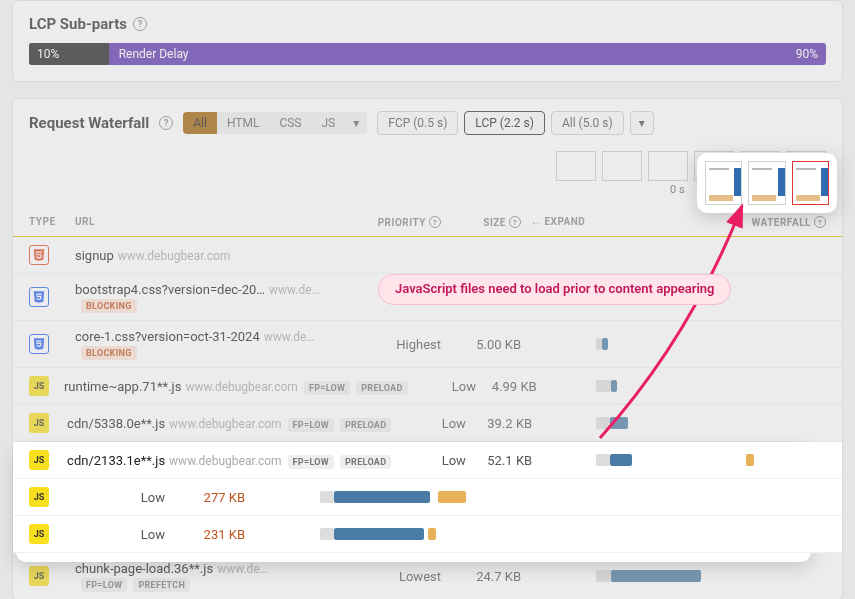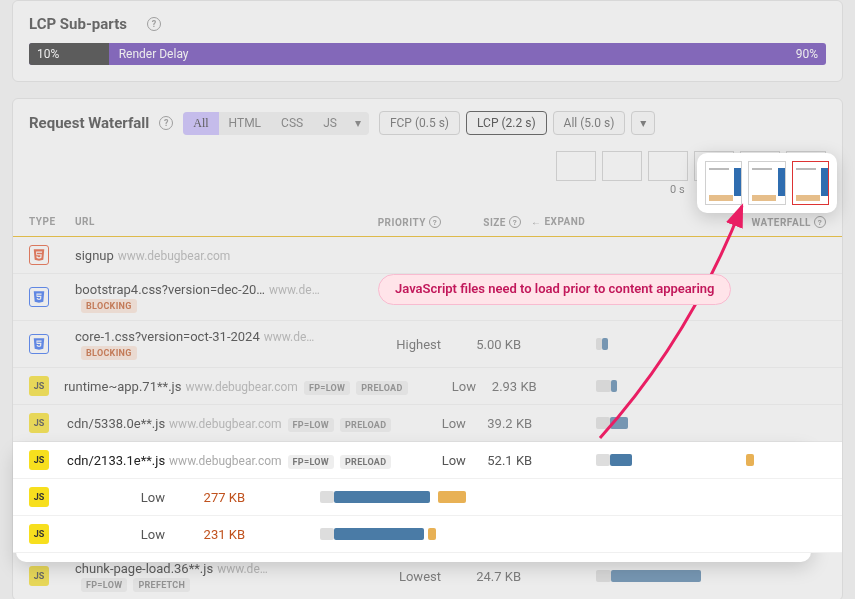--- a/index.html
+++ b/index.html
@@ -1,30 +1,30 @@
 <!DOCTYPE html>
 <html><head>
 <meta charset="utf-8">
 <style>
 * { margin: 0; padding: 0; box-sizing: border-box; }
 body { font-family: -apple-system, BlinkMacSystemFont, "Segoe UI", Roboto, sans-serif; background: #f5f5f5; width: 855px; height: 599px; position: relative; overflow: hidden; }
 .overlay { position: absolute; inset: 0; background: rgba(200,200,200,0.35); z-index: 5; pointer-events: none; }
 .card { background: #fff; border: 1px solid #e0e0e0; border-radius: 6px; margin: 0 12px 16px 12px; }
 .lcp-card { padding: 14px 16px 16px 16px; }
-.lcp-title { font-size: 15px; font-weight: 700; color: #333; display: flex; align-items: center; gap: 20px; margin-bottom: 10px; }
+.lcp-title { font-size: 15px; font-weight: 700; color: #333; display: flex; align-items: center; gap: 6px; margin-bottom: 10px; }
 .help-icon { width: 14px; height: 14px; border: 1.5px solid #888; border-radius: 50%; display: inline-flex; align-items: center; justify-content: center; font-size: 9px; color: #888; font-weight: 700; }
 .lcp-bar { display: flex; height: 22px; background: #5e35b1; border-radius: 3px; overflow: hidden; font-size: 12px; color: #fff; line-height: 22px; }
 .lcp-seg1 { background: #222; width: 10%; padding-left: 8px; }
 .lcp-seg2 { flex: 1; padding-left: 10px; display: flex; justify-content: space-between; padding-right: 8px; }
 .waterfall-card { padding: 12px 0 0 0; }
 .wf-header { display: flex; align-items: center; gap: 10px; padding: 0 16px 10px 16px; flex-wrap: wrap; }
 .wf-title { font-size: 15px; font-weight: 700; color: #333; }
 .pill-group { display: flex; background: #eee; border-radius: 4px; overflow: hidden; font-size: 12px; }
 .pill { padding: 4px 10px; color: #666; cursor: pointer; }
-.pill.active { background: #c4b5fd; color: #222; font-family: Liberation Serif, serif; }
+.pill.active { background: #a16207; color: #222; }
 .pill.caret { padding: 4px 8px; }
 .pill-group2 { display: flex; gap: 6px; font-size: 12px; }
 .chip { padding: 4px 10px; border: 1px solid #ccc; border-radius: 4px; color: #555; background: #fafafa; }
 .chip.active { border-color: #333; color: #222; }
 .chip.caret { padding: 4px 8px; }
 .filmstrip { display: flex; gap: 6px; padding: 6px 16px 2px 16px; justify-content: flex-end; }
 .fs-frame { width: 40px; height: 30px; border: 1px solid #ccc; background: #fff; }
 .fs-hl { position: absolute; top: 153px; right: 18px; width: 140px; height: 60px; background: #fff; border-radius: 10px; box-shadow: 0 4px 18px rgba(0,0,0,0.18); z-index: 20; display: flex; gap: 6px; padding: 8px; }
 .fs-hl .frame { flex: 1; border: 1px solid #d0d0d0; background: #fff; position: relative; }
 .fs-hl .frame.last { border-color: #d33; }
@@ -190,21 +190,21 @@
             <div class="bar blue" style="left: 6px; width: 6px;"></div>
           </div>
         </div>
       </div>
       <div class="row">
         <div class="col-type">
           <div class="icon-box icon-js">JS</div>
         </div>
         <div class="col-url"><span class="url-main">runtime~app.71**.js</span><span class="url-sub">www.debugbear.com</span><span class="tag fplow">FP=LOW</span><span class="tag preload">PRELOAD</span></div>
         <div class="col-pri pri-val">Low</div>
-        <div class="col-size size-val">2.93 KB</div>
+        <div class="col-size size-val">4.99 KB</div>
         <div class="col-exp"></div>
         <div class="col-wf">
           <div class="wf-cell">
             <div class="bar grey" style="left: 0px; width: 15px;"></div>
             <div class="bar blue" style="left: 15px; width: 6px;"></div>
           </div>
         </div>
       </div>
       <div class="row">
         <div class="col-type">

